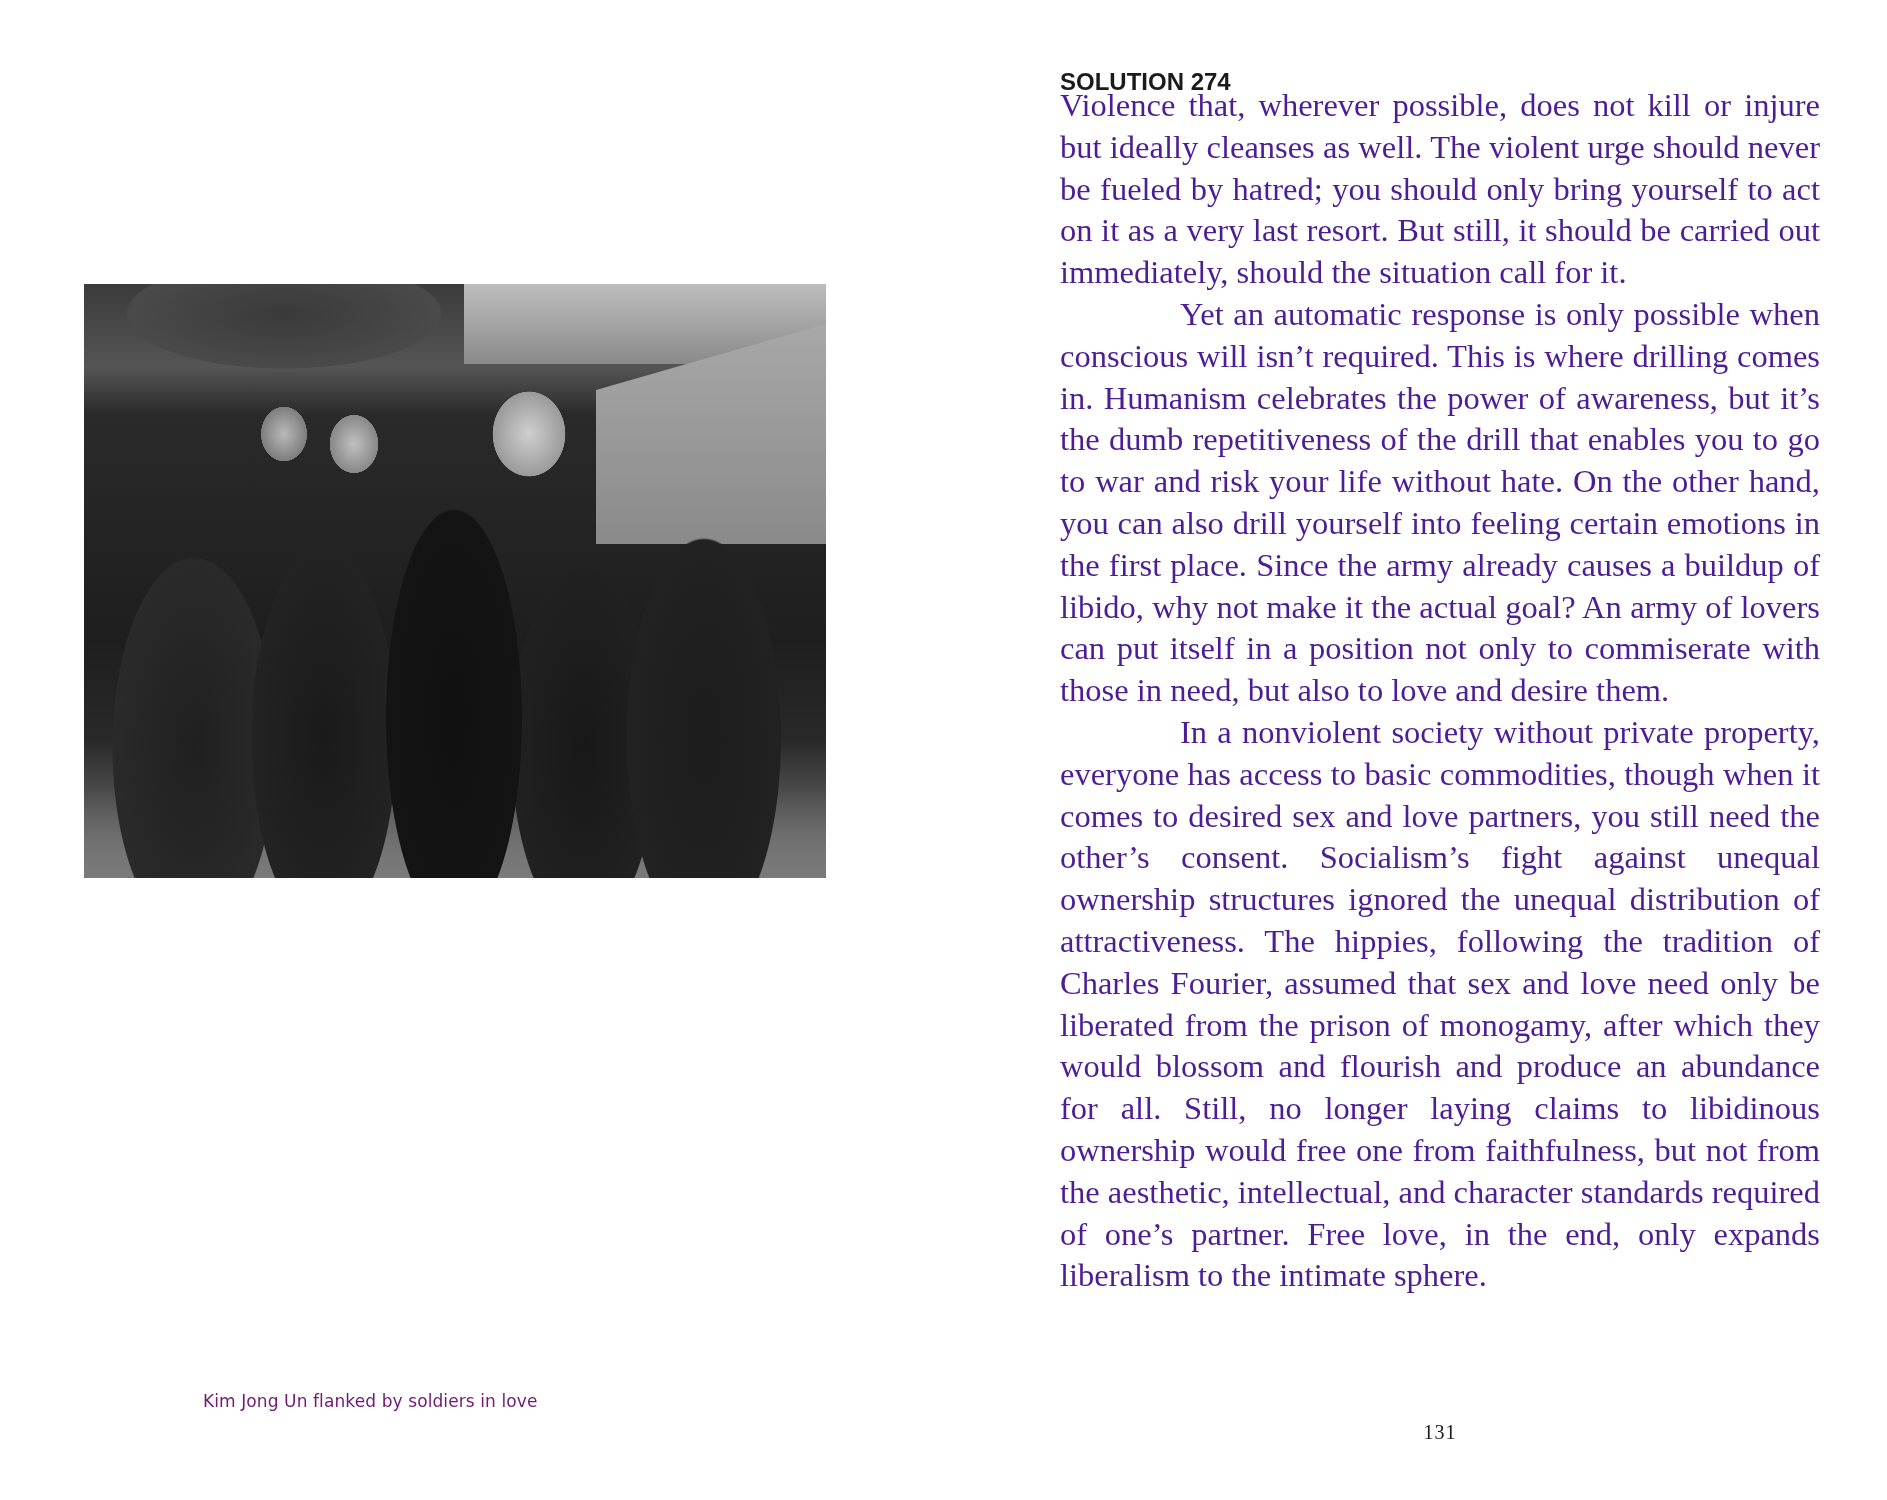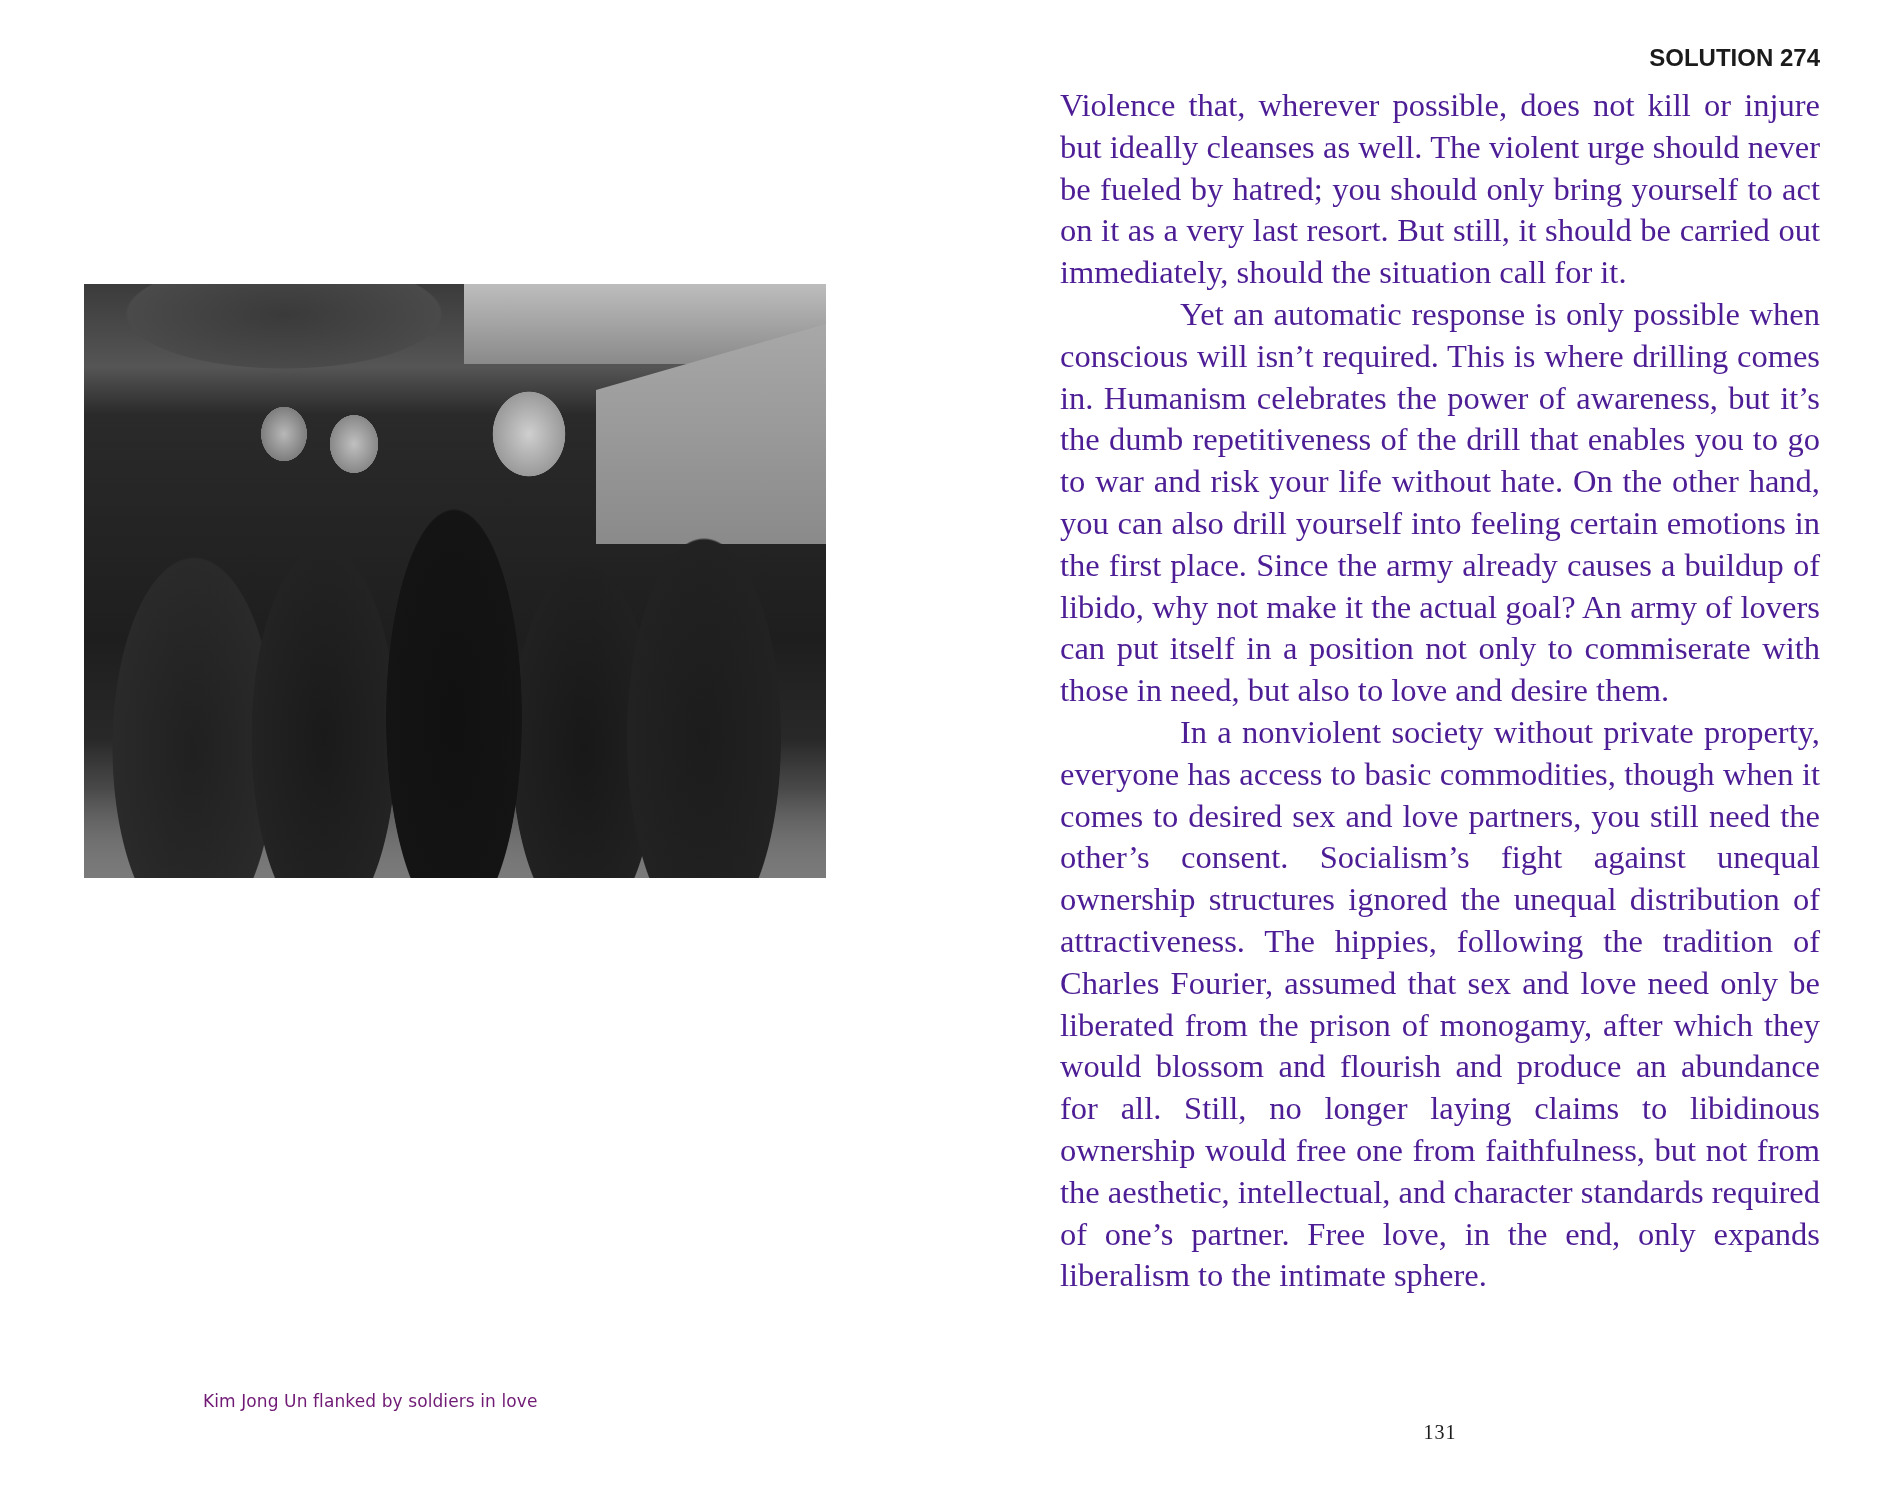--- a/index.html
+++ b/index.html
@@ -25,21 +25,21 @@
       radial-gradient(ellipse 80px 210px at 240px 320px, #1a1a1a 0%, #232323 90%, transparent 91%),
       radial-gradient(ellipse 90px 210px at 110px 330px, #202020 0%, #2a2a2a 90%, transparent 91%),
       radial-gradient(ellipse 80px 200px at 500px 330px, #181818 0%, #212121 90%, transparent 91%),
       linear-gradient(180deg, transparent 70%, #7a7a7a 100%);
   }
   .caption {
     position:absolute; left:203px; top:1391px;
     font-family:"DejaVu Sans", sans-serif; font-size:17px; color:#701a75; letter-spacing:0.1px;
   }
   .heading {
-    position:absolute; left:1060px; width:760px; top:44px; text-align:right;
+    position:absolute; left:1060px; width:760px; top:68px; text-align:left;
     font-family:"Liberation Sans", sans-serif; font-weight:bold; font-size:24px; color:#1b1b1b;
     padding-left:0;
   }
   .body-text {
     position:absolute; left:1060px; top:85px; width:760px;
     font-family:"Liberation Serif", serif; font-size:32.5px; line-height:41.8px; color:#4c1d95;
   }
   .body-text p { margin:0; text-align:justify; text-align-last:left; hyphens:manual; }
   .body-text p.indent { text-indent:120px; }
   .page-number {

